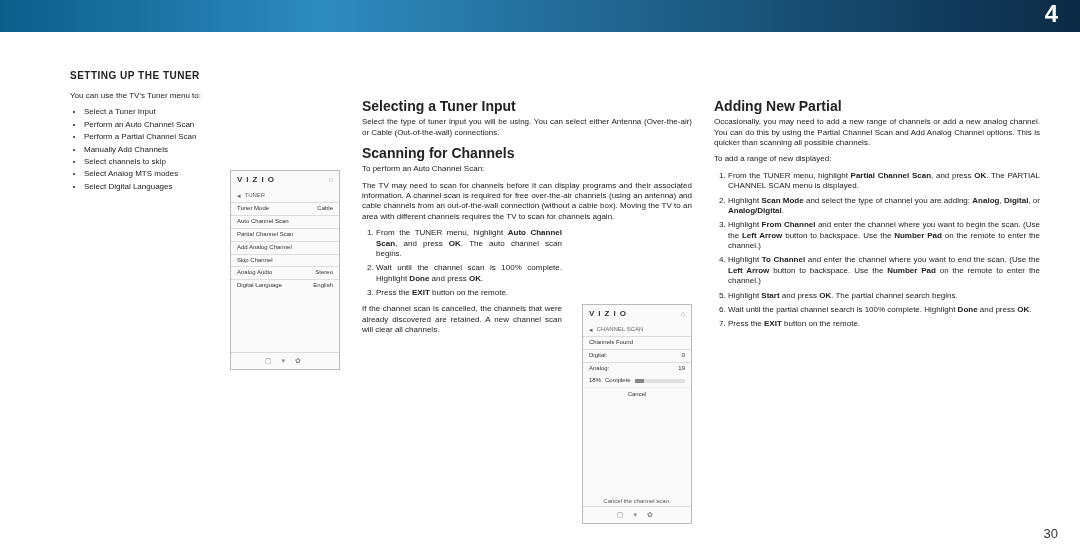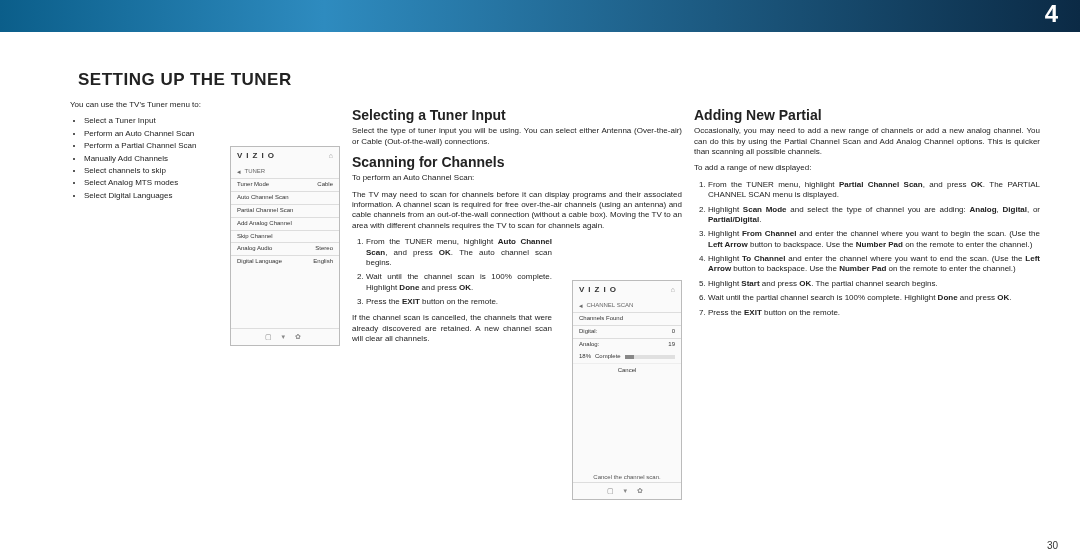--- a/index.html
+++ b/index.html
@@ -28,29 +28,29 @@
     font-weight: 600;
   }
   .page {
     position: absolute;
     top: 70px;
     left: 70px;
     right: 40px;
     bottom: 10px;
   }
   h1.section-title {
-    font-size: 17px;
+    font-size: 10px;
     font-weight: 700;
     letter-spacing: 0.5px;
-    margin: 0 0 10px 8px;
+    margin: 0 0 10px 0;
     text-transform: uppercase;
   }
   .cols {
     display: flex;
-    gap: 12px;
+    gap: 22px;
     font-size: 8px;
     line-height: 1.3;
   }
   .col { }
   .col1 { width: 270px; position: relative; }
   .col2 { width: 330px; position: relative; }
   .col3 { flex: 1; }
   p { margin: 0 0 6px 0; text-align: justify; }
   ul.bullets { margin: 2px 0 6px 14px; padding: 0; }
   ul.bullets li { margin: 0 0 2px 0; list-style: disc; }
@@ -60,20 +60,21 @@
   b { font-weight: 700; }
 
   
   .panel {
     border: 1px solid #bbb;
     background: #fafafa;
     font-size: 6.5px;
     color: #333;
     width: 110px;
     box-sizing: border-box;
+    margin-top: 33px;
   }
   .panel .p-top {
     display: flex;
     justify-content: space-between;
     padding: 4px 6px 6px 6px;
     letter-spacing: 4px;
     font-weight: 700;
     font-size: 8px;
   }
   .panel .p-top .home { letter-spacing: 0; font-weight: 400; opacity: .5; font-size:7px;}
@@ -126,23 +127,23 @@
   }
   .scan-panel-wrap {
     position: absolute;
     right: 0;
     top: 180px;
   }
   .col2 .narrow-steps { width: 200px; }
 
   .page-num {
     position: absolute;
-    bottom: 0;
+    bottom: 10px;
     right: 22px;
-    font-size: 10px;
+    font-size: 13px;
     color: #333;
   }
 </style>
 </head>
 <body>
 
 <div class="banner">
   <span class="chapnum">4</span>
 </div>
 
@@ -262,21 +263,21 @@
         </div>
       </div>
     </div>
 
     <div class="col col3">
       <div class="subhead">Adding New Partial</div>
       <p>Occasionally, you may need to add a new range of channels or add a new analog channel. You can do this by using the Partial Channel Scan and Add Analog Channel options. This is quicker than scanning all possible channels.</p>
       <p>To add a range of new displayed:</p>
       <ol class="steps" id="adding-steps">
           <li>From the TUNER menu, highlight <b>Partial Channel Scan</b>, and press <b>OK</b>. The PARTIAL CHANNEL SCAN menu is displayed.</li>
-          <li>Highlight <b>Scan Mode</b> and select the type of channel you are adding: <b>Analog</b>, <b>Digital</b>, or <b>Partial/Digital</b>.</li>
+          <li>Highlight <b>Scan Mode</b> and select the type of channel you are adding: <b>Analog</b>, <b>Digital</b>, or <b>Analog/Digital</b>.</li>
           <li>Highlight <b>From Channel</b> and enter the channel where you want to begin the scan. (Use the <b>Left Arrow</b> button to backspace. Use the <b>Number Pad</b> on the remote to enter the channel.)</li>
           <li>Highlight <b>To Channel</b> and enter the channel where you want to end the scan. (Use the <b>Left Arrow</b> button to backspace. Use the <b>Number Pad</b> on the remote to enter the channel.)</li>
           <li>Highlight <b>Start</b> and press <b>OK</b>. The partial channel search begins.</li>
           <li>Wait until the partial channel search is 100% complete. Highlight <b>Done</b> and press <b>OK</b>.</li>
           <li>Press the <b>EXIT</b> button on the remote.</li>
         </ol>
     </div>
   </div>
 </div>
 

